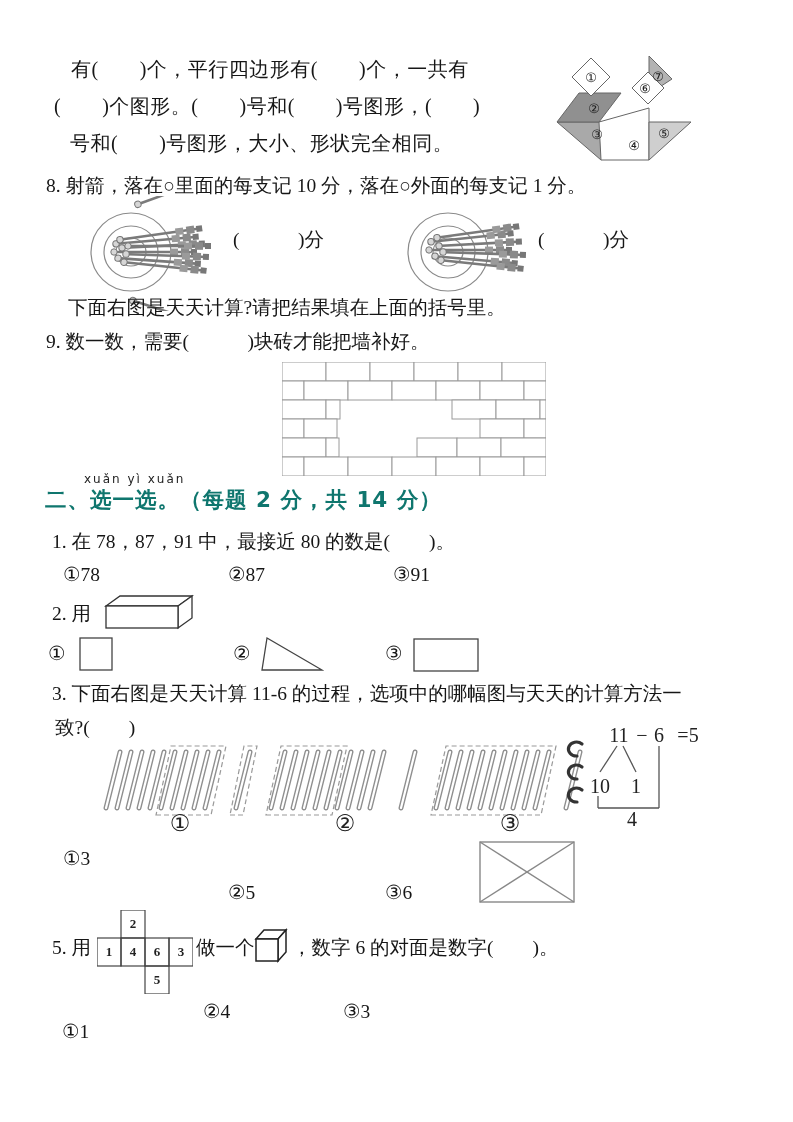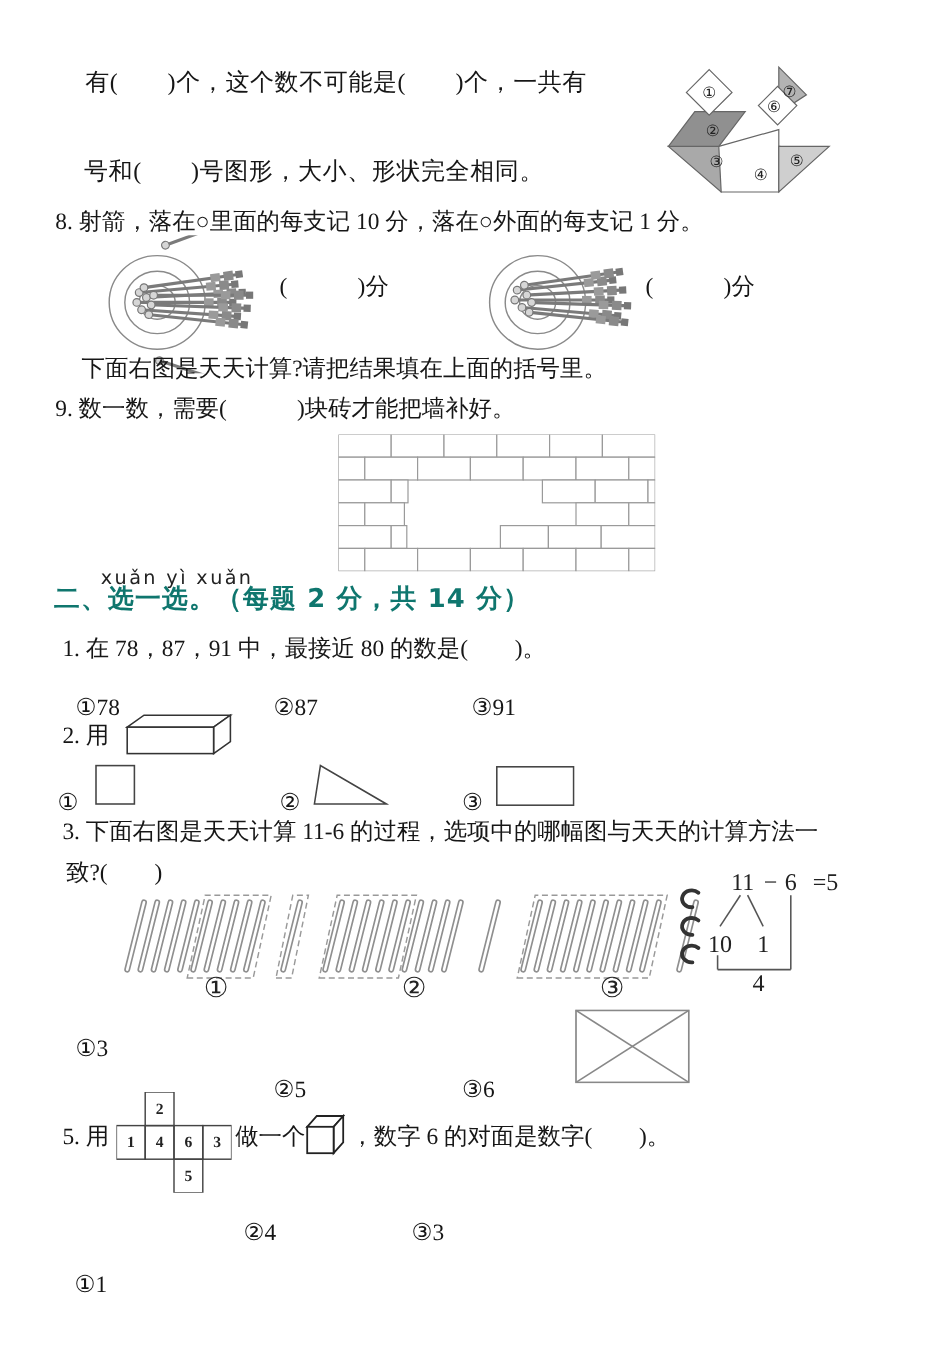--- a/index.html
+++ b/index.html
@@ -3,34 +3,35 @@
 <meta charset="utf-8">
 <style>
   html,body{margin:0;padding:0;background:#ffffff;}
   .page{position:relative;width:793px;height:1122px;background:#ffffff;color:#161616;
         font-family:"Liberation Serif","DejaVu Serif",serif;overflow:hidden;}
   .abs{position:absolute;white-space:nowrap;line-height:1.25;}
   .q{font-size:19.5px;text-align:center;}
   .q7line{font-size:20px;letter-spacing:.5px;}
   .sec-title{font-family:"DejaVu Sans","Liberation Sans",sans-serif;font-weight:700;
              font-size:21.5px;letter-spacing:1px;color:#0f766e;}
-  .pinyin{font-family:"DejaVu Sans","Liberation Sans",sans-serif;font-size:16px;
+  .pinyin{font-family:"DejaVu Sans","Liberation Sans",sans-serif;font-size:12px;
           letter-spacing:2px;color:#222;}
-  .opt{font-size:19.5px;margin-top:16px;}
+  .opt{font-size:19.5px;}
   .sticklabel{font-size:23px;text-align:center;color:#222;}
   svg{display:block;}
   svg text{font-family:"Liberation Serif","DejaVu Serif",serif;fill:#222;}
   .netnum{font-family:"DejaVu Sans","Liberation Sans",sans-serif;font-weight:bold;}
 </style>
 </head>
 <body>
 
 <div class="page">
 
-  <div class="abs q7line" style="left:71px;top:57px">有(　　)个，这个数不可能是(　　)个，一共有</div>
+  <div class="abs q7line" style="left:71px;top:57px">有(　　)个，平行四边形有(　　)个，一共有</div>
+  <div class="abs q7line" style="left:54px;top:94px">(　　)个图形。(　　)号和(　　)号图形，(　　)</div>
   <div class="abs q7line" style="left:70px;top:131px">号和(　　)号图形，大小、形状完全相同。</div>
 
   <svg class="abs" style="left:549px;top:40px" width="245" height="130" viewBox="0 0 245 130">
     <g stroke="#666" stroke-width="1">
       <polygon points="8,82 100,82 52,120" fill="#a9a9a9"></polygon>
       <polygon points="50,82 100,68 100,120 52,120" fill="#ffffff"></polygon>
       <polygon points="100,82 142,82 100,120" fill="#cfcfcf"></polygon>
       <polygon points="30,53 72,53 50,82 8,82" fill="#909090"></polygon>
       <polygon points="42,18 61,37 42,56 23,37" fill="#ffffff"></polygon>
       <polygon points="100,16 123,39 100,54" fill="#b3b3b3"></polygon>
@@ -346,18 +347,18 @@
   </svg>
   <div class="abs q" style="left:196px;top:936px">做一个</div>
   <svg class="abs" style="left:253px;top:926px" width="36" height="40" viewBox="0 0 36 40">
     <g fill="#ffffff" stroke="#222" stroke-width="1.5">
       <polygon points="3,13 11,4 33,4 25,13"></polygon>
       <polygon points="25,35 33,26 33,4 25,13"></polygon>
       <rect x="3" y="13" width="22" height="22"></rect>
     </g>
   </svg>
   <div class="abs q" style="left:292px;top:936px">，数字 6 的对面是数字(　　)。</div>
-  <div class="abs opt" style="left:62px;top:1044px">①1</div>
+  <div class="abs opt" style="left:62px;top:1020px">①1</div>
   <div class="abs opt" style="left:203px;top:1000px">②4</div>
   <div class="abs opt" style="left:343px;top:1000px">③3</div>
 
 
 </div>
 
 </body></html>

